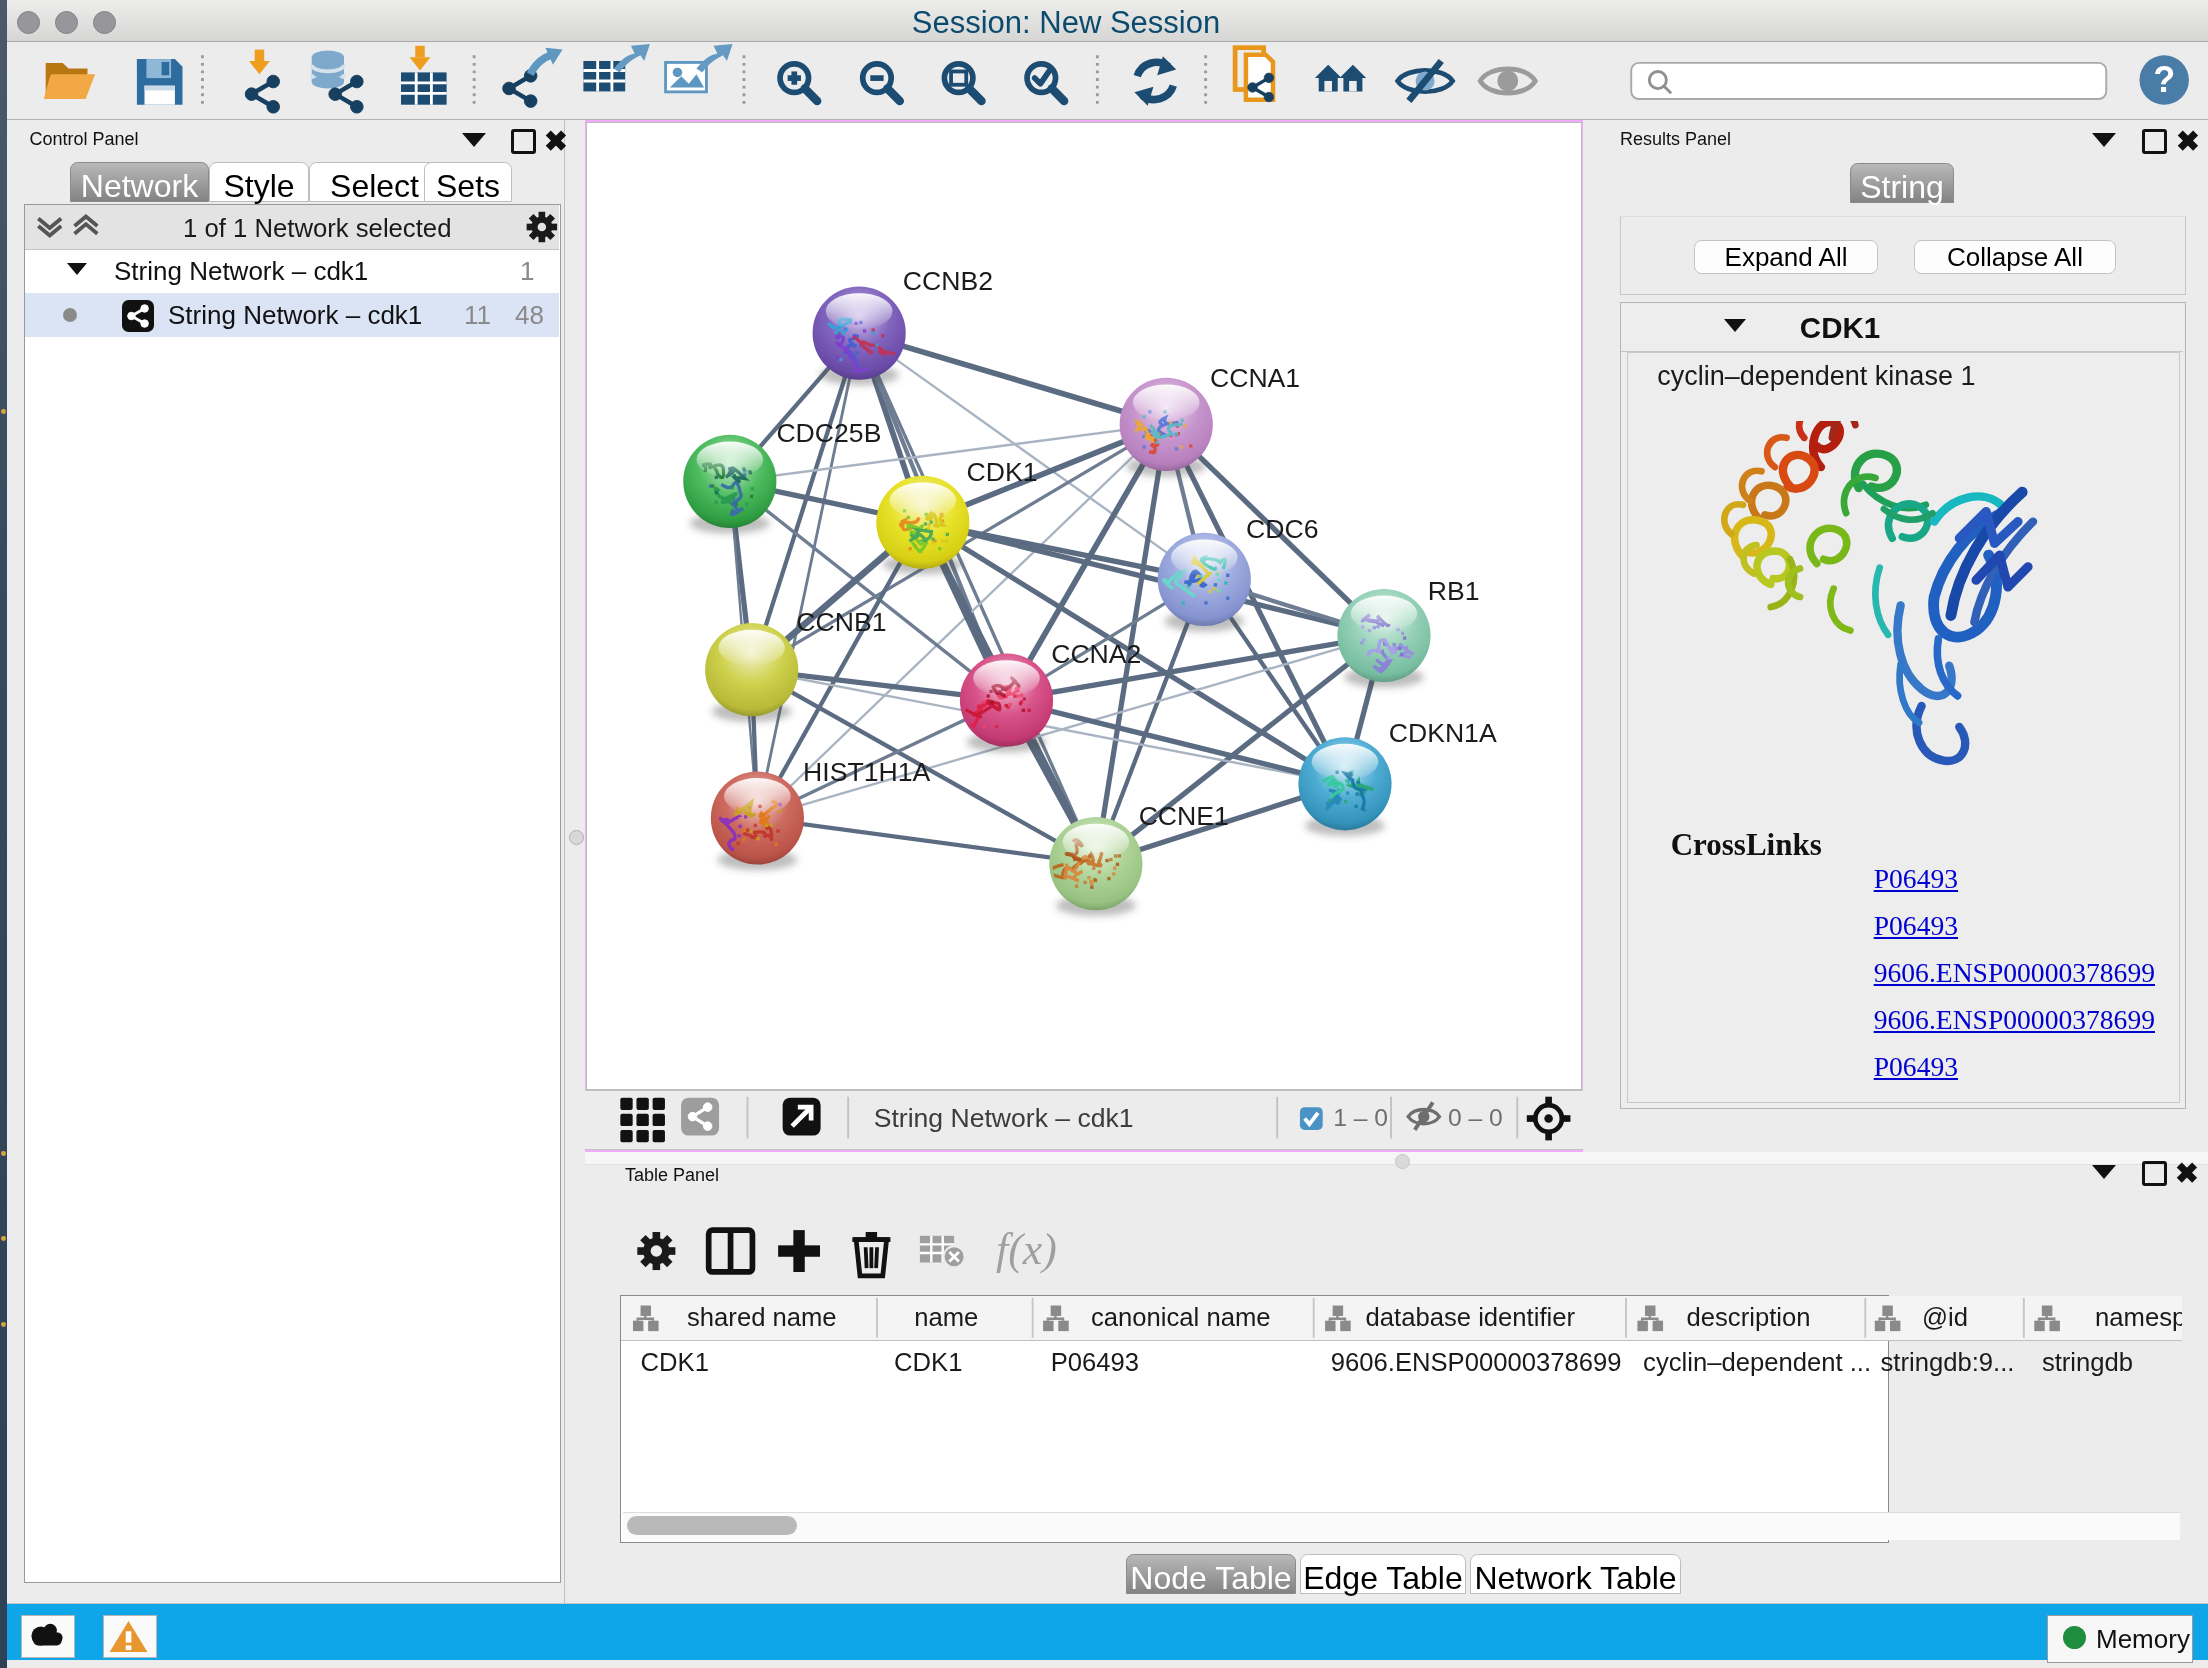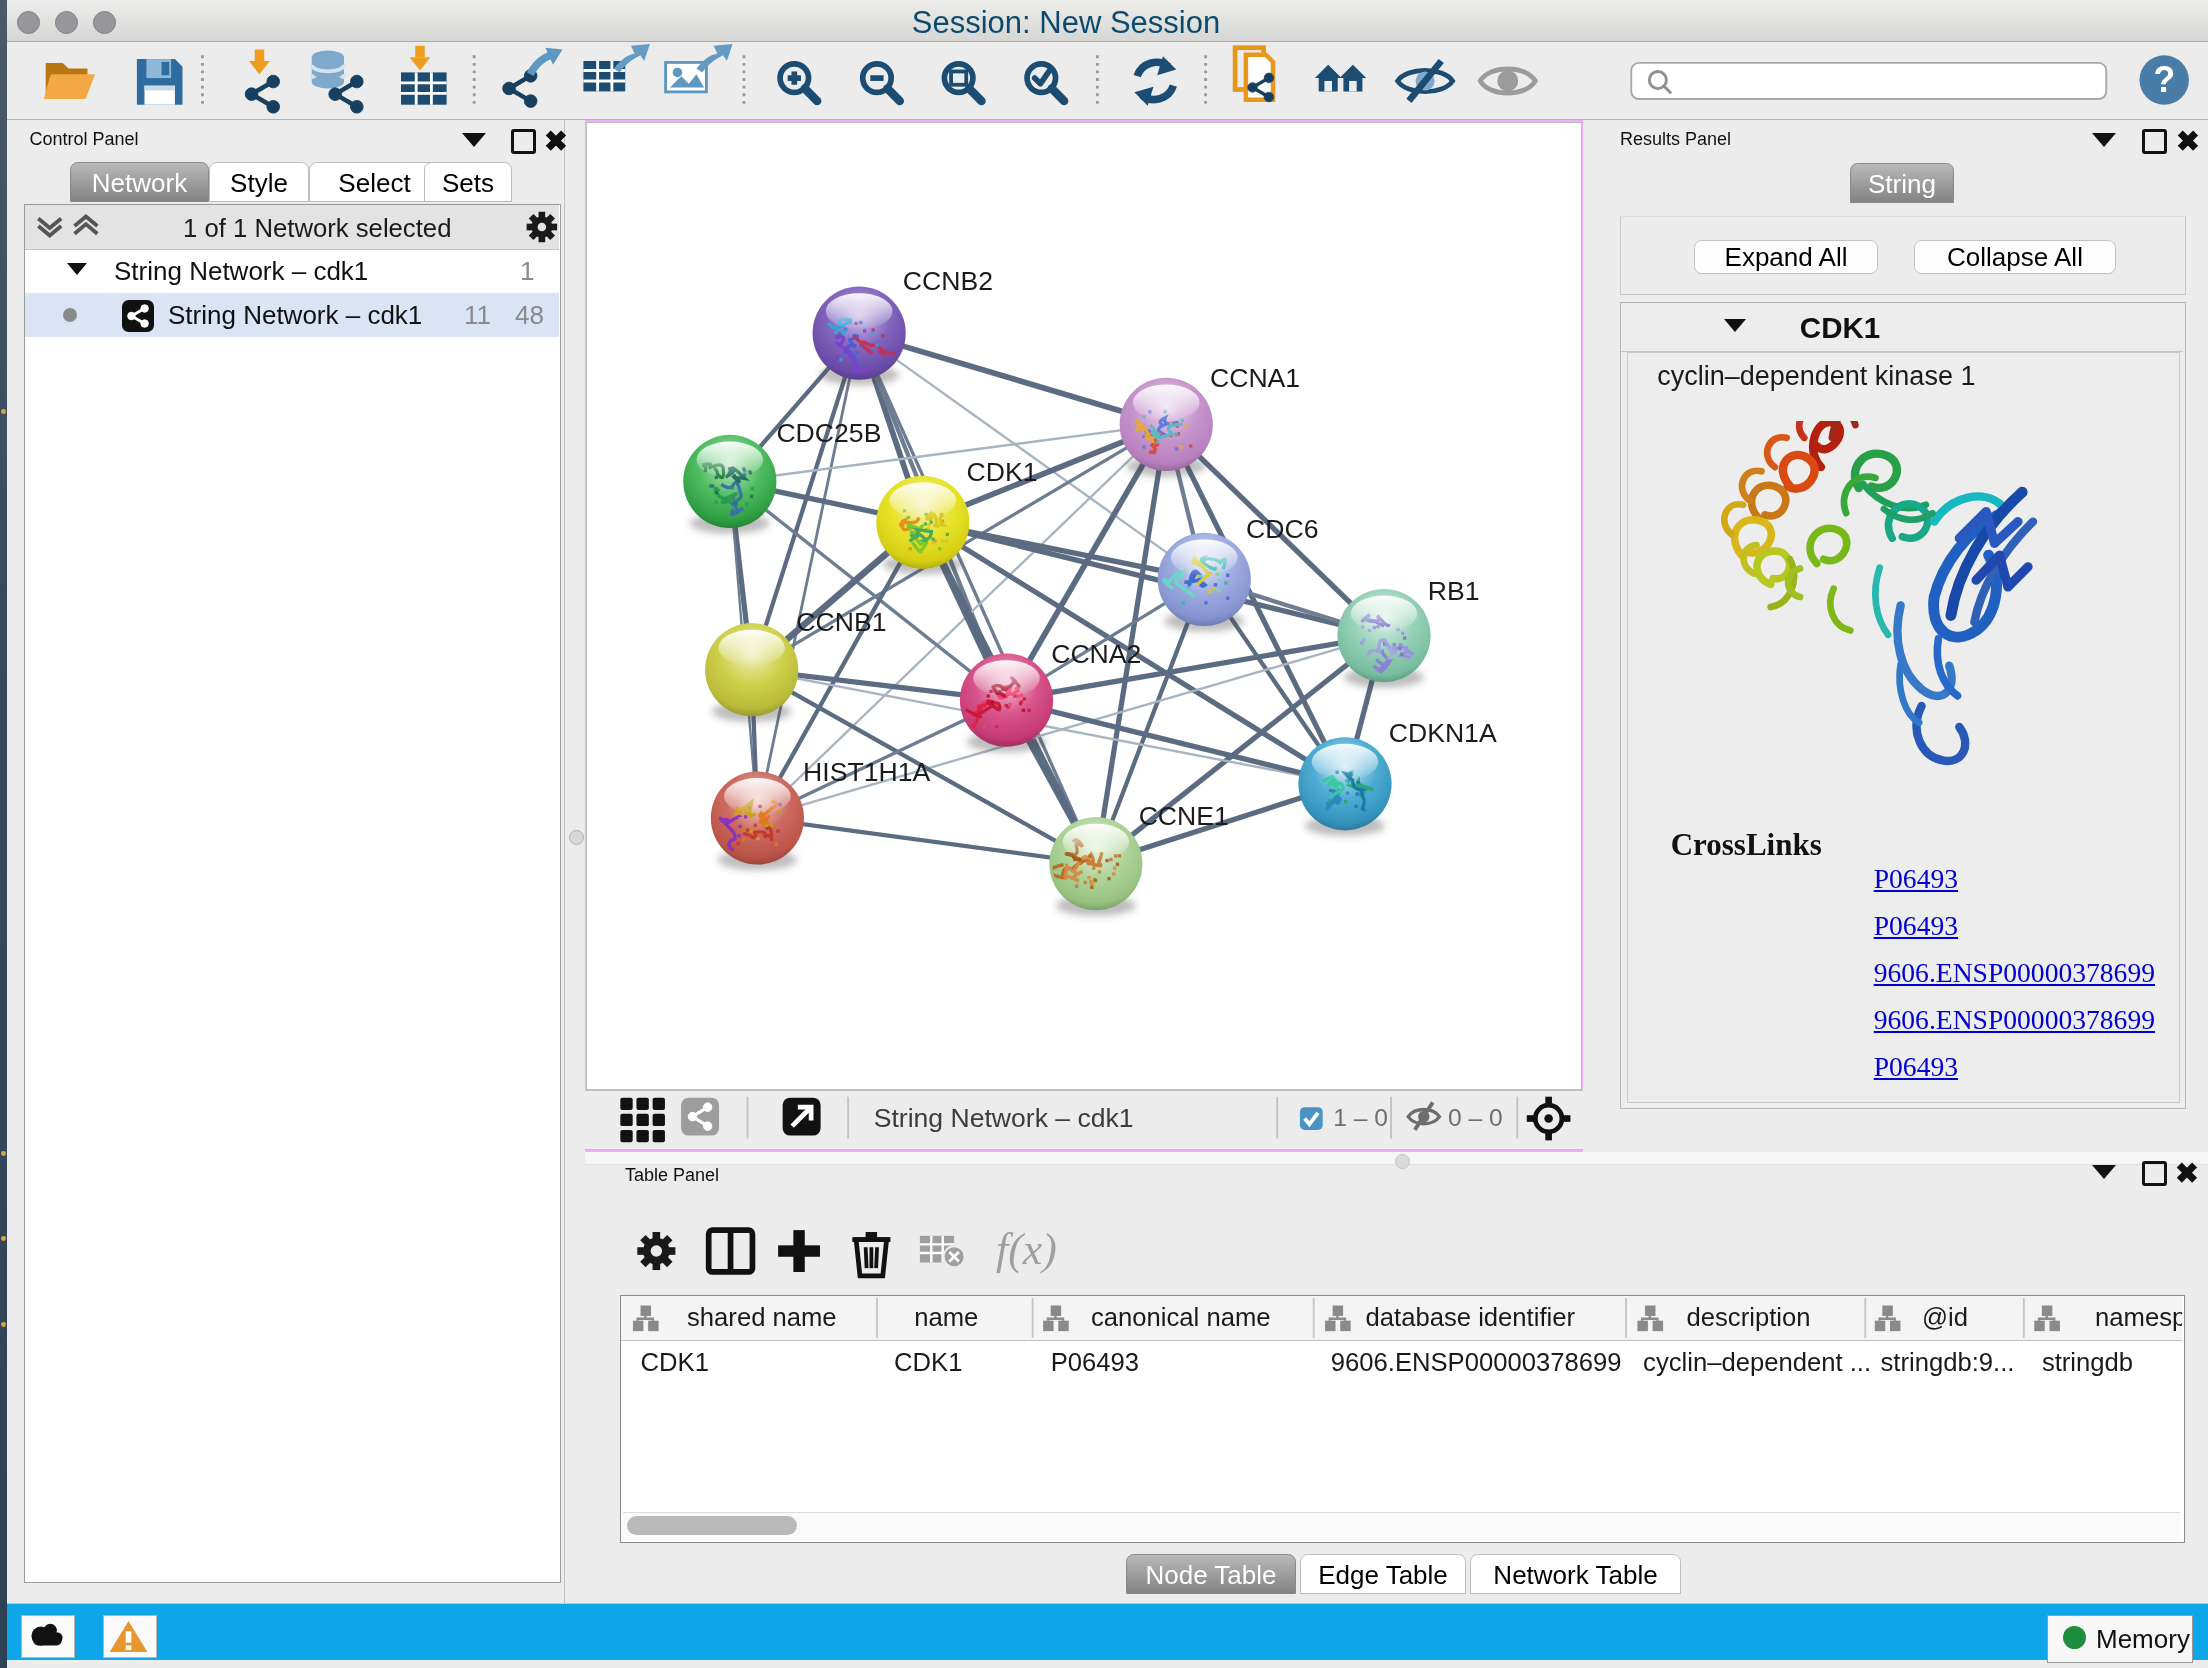--- a/index.html
+++ b/index.html
@@ -2,21 +2,21 @@
 <html style="font-size:15px"><head>
 <meta charset="utf-8">
 <style>
 html,body{margin:0;padding:0;}
 body{width:2208px;height:1668px;position:relative;background:#ececec;font-family:"Liberation Sans",sans-serif;overflow:hidden;}
 .abs{position:absolute;}
 .panel-title{font-size:18px;color:#111;}
 .ptri{width:0;height:0;border-left:12.4px solid transparent;border-right:12.4px solid transparent;border-top:14.3px solid #111;}
 .psq{width:19px;height:19px;border:3.8px solid #111;border-radius:2.9px;}
 .px{font-size:28.5px;font-weight:bold;color:#111;line-height:1;}
-.tab{position:absolute;height:40px;box-sizing:border-box;border:1px solid #bdbdbd;background:#fff;color:#000;font-size:26px;text-align:center;border-radius:7.6px 7.6px 0 0;}
+.tab{position:absolute;height:40px;box-sizing:border-box;border:1px solid #bdbdbd;background:#fff;color:#000;font-size:32px;text-align:center;border-radius:7.6px 7.6px 0 0;}
 .tab.sel{background:linear-gradient(#b9b9b9,#838383);color:#fff;border:1px solid #8a8a8a;}
 .tab span{display:block;margin-top:4.8px;}
 </style>
 </head>
 <body>
 <div class="abs" style="left:0;top:0;width:6.7px;height:1668px;background:linear-gradient(#4a5a6a,#35485c 40%,#2e4256);z-index:20;"></div>
 <div class="abs" style="left:1px;top:409px;width:4.8px;height:4.8px;border-radius:50%;background:#d9a43c;z-index:21;"></div>
 <div class="abs" style="left:1px;top:1151px;width:4.8px;height:4.8px;border-radius:50%;background:#d9a43c;z-index:21;"></div>
 <div class="abs" style="left:1px;top:1236px;width:4.8px;height:4.8px;border-radius:50%;background:#d9a43c;z-index:21;"></div>
 <div class="abs" style="left:1px;top:1322px;width:4.8px;height:4.8px;border-radius:50%;background:#d9a43c;z-index:21;"></div>
@@ -909,21 +909,21 @@
           <line x1="0" y1="9" x2="36" y2="9"></line>
           <line x1="0" y1="18" x2="36" y2="18"></line>
           <line x1="12" y1="0" x2="12" y2="28"></line>
           <line x1="24" y1="0" x2="24" y2="28"></line>
         </g>
         <circle cx="36" cy="22" r="11" fill="#9f9f9f" stroke="#ececec" stroke-width="2"></circle>
         <path d="M31 17 L41 27 M41 17 L31 27" stroke="#fff" stroke-width="3"></path>
       </g>
    <text x="432" y="58" font-family="Liberation Serif" font-size="46" font-style="italic" fill="#9f9f9f">f(x)</text>
  </svg>
- <div class="abs" style="left:35px;top:143px;width:1565px;height:248px;border:1.9px solid #8a8a8a;background:#fff;box-sizing:border-box;">
+ <div class="abs" style="left:35px;top:143px;width:1269px;height:248px;border:1.9px solid #8a8a8a;background:#fff;box-sizing:border-box;">
    <div class="abs" style="left:0;top:0;width:1561px;height:44px;background:#f4f4f4;border-bottom:1.9px solid #c0c0c0;"></div>
    <svg class="abs" style="left:0;top:0;" width="1561" height="244" viewBox="0 0 1641 257">
      <g stroke="#c6c6c6" stroke-width="2">
           <line x1="268" y1="2" x2="268" y2="44"></line>
           <line x1="432" y1="2" x2="432" y2="44"></line>
           <line x1="728" y1="2" x2="728" y2="44"></line>
           <line x1="1057" y1="2" x2="1057" y2="44"></line>
           <line x1="1309" y1="2" x2="1309" y2="44"></line>
           <line x1="1476" y1="2" x2="1476" y2="44"></line>
         </g>

